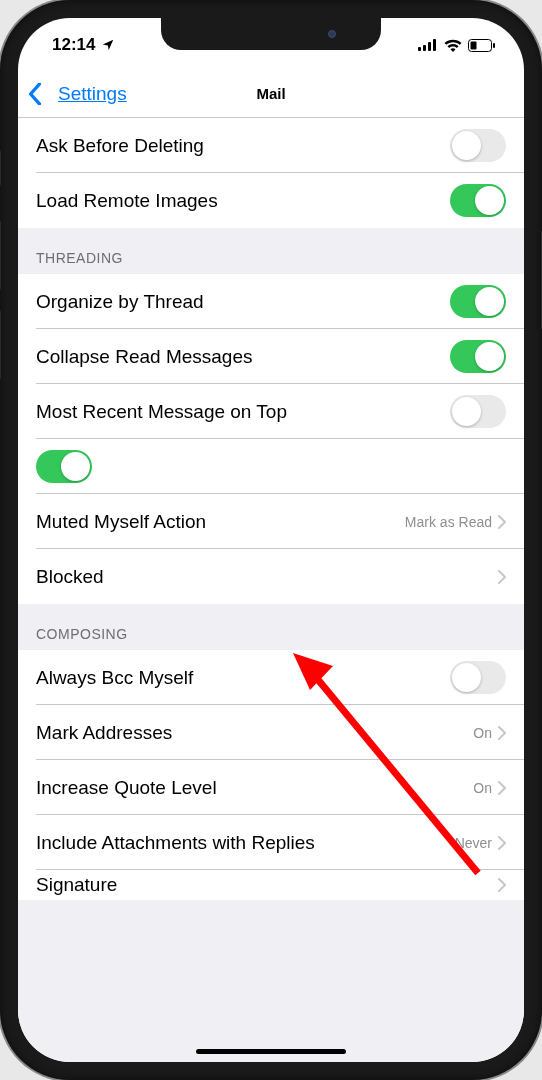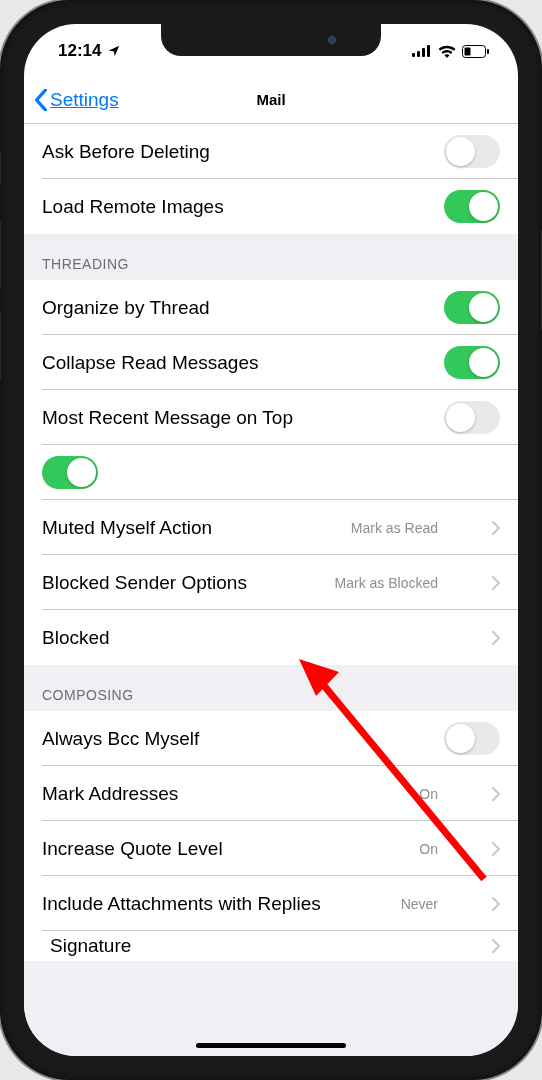--- a/index.html
+++ b/index.html
@@ -9,21 +9,21 @@
     display: flex;
     justify-content: center;
     align-items: flex-start;
     padding: 0;
   }
   .device-frame {
     width: 542px;
     height: 1080px;
     background: #1a1a1a;
     border-radius: 70px;
-    padding: 24px;
+    padding: 18px;
     position: relative;
     box-shadow: 0 0 0 2px #888, inset 0 0 8px rgba(0,0,0,0.6);
   }
   .side-btn { position:absolute; left:-4px; width:5px; background:#2a2a2a; border-radius:2px; }
   .side-btn.b1 { top:150px; height:36px; }
   .side-btn.b2 { top:220px; height:70px; }
   .side-btn.b3 { top:310px; height:70px; }
   .side-btn.right { left:auto; right:-4px; top:230px; height:100px; }
   .screen {
     width: 100%;
@@ -77,21 +77,21 @@
     border-bottom: 1px solid #c8c7cc;
     background:#fff;
   }
   .nav-back {
     position: absolute;
     left: 10px;
     display: flex;
     align-items: center;
     color: #007aff;
     font-size: 19px;
-    gap: 2px;
+    gap: 16px;
     cursor: pointer;
   }
   .nav-back .chev svg { display:block; }
   .nav-back .back-label { text-decoration: underline; }
   .nav-title { font-size: 15px; font-weight: 600; color:#000; }
   .content {
     flex: 1;
     overflow: hidden;
     background: #efeff4;
     position: relative;
@@ -108,21 +108,20 @@
   .list { background:#fff; }
   .row {
     display: flex;
     align-items: center;
     min-height: 55px;
     padding: 0 18px;
     position: relative;
     font-size: 19px;
     color: #000;
     cursor: pointer;
-    gap: 48px;
   }
   .row.partial { min-height:40px; }
   .row .sep {
     position: absolute;
     left: 18px; right: 0; bottom: 0;
     height: 1px;
     background: #c8c7cc;
   }
   .row-label { flex:1; }
   .row-value { color:#8e8e93; font-size:14px; margin-right:6px; }
@@ -279,30 +278,20 @@
           <span class="row-label">Muted Myself Action</span>
           <span class="row-value">Mark as Read</span>
           <span class="chevron">
               <svg width="8" height="14" viewBox="0 0 8 14" fill="none" stroke="#c7c7cc" stroke-width="2" stroke-linecap="round" stroke-linejoin="round">
                 <polyline points="1,1 7,7 1,13"></polyline>
               </svg>
             </span>
           <div class="sep"></div>
         </div>
         <div class="row">
-          <span class="row-label">Blocked Sender Options</span>
-          <span class="row-value">Mark as Blocked</span>
-          <span class="chevron">
-              <svg width="8" height="14" viewBox="0 0 8 14" fill="none" stroke="#c7c7cc" stroke-width="2" stroke-linecap="round" stroke-linejoin="round">
-                <polyline points="1,1 7,7 1,13"></polyline>
-              </svg>
-            </span>
-          <div class="sep"></div>
-        </div>
-        <div class="row">
           <span class="row-label">Blocked</span>
           <span class="chevron">
               <svg width="8" height="14" viewBox="0 0 8 14" fill="none" stroke="#c7c7cc" stroke-width="2" stroke-linecap="round" stroke-linejoin="round">
                 <polyline points="1,1 7,7 1,13"></polyline>
               </svg>
             </span>
         </div>
       </div>
 
       <div class="group-header">COMPOSING</div>
@@ -337,21 +326,21 @@
         <div class="row">
           <span class="row-label">Include Attachments with Replies</span>
           <span class="row-value">Never</span>
           <span class="chevron">
               <svg width="8" height="14" viewBox="0 0 8 14" fill="none" stroke="#c7c7cc" stroke-width="2" stroke-linecap="round" stroke-linejoin="round">
                 <polyline points="1,1 7,7 1,13"></polyline>
               </svg>
             </span>
           <div class="sep"></div>
         </div>
-        <div class="row partial" style="min-height:30px;margin-left:8px;">
+        <div class="row partial" style="min-height:30px;">
           <span class="row-label">Signature</span>
           <span class="chevron">
               <svg width="8" height="14" viewBox="0 0 8 14" fill="none" stroke="#c7c7cc" stroke-width="2" stroke-linecap="round" stroke-linejoin="round">
                 <polyline points="1,1 7,7 1,13"></polyline>
               </svg>
             </span>
         </div>
       </div>
 
       <svg class="annotation-arrow" style="left:270px; top:530px;" width="210" height="240" viewBox="0 0 210 240">

